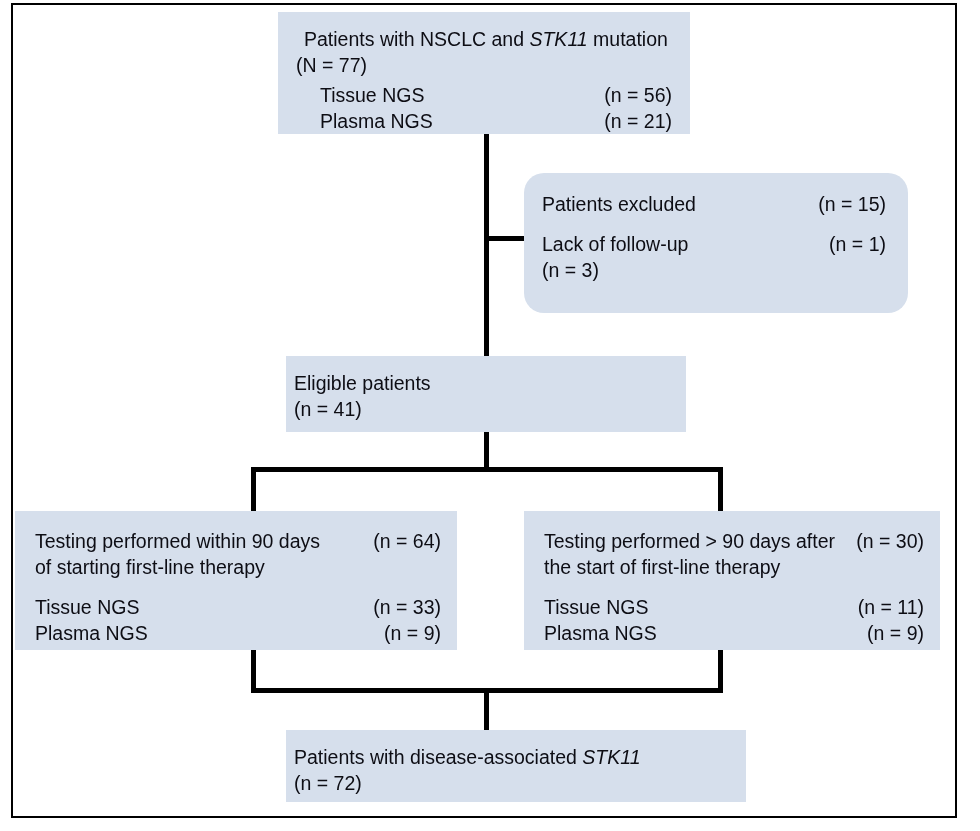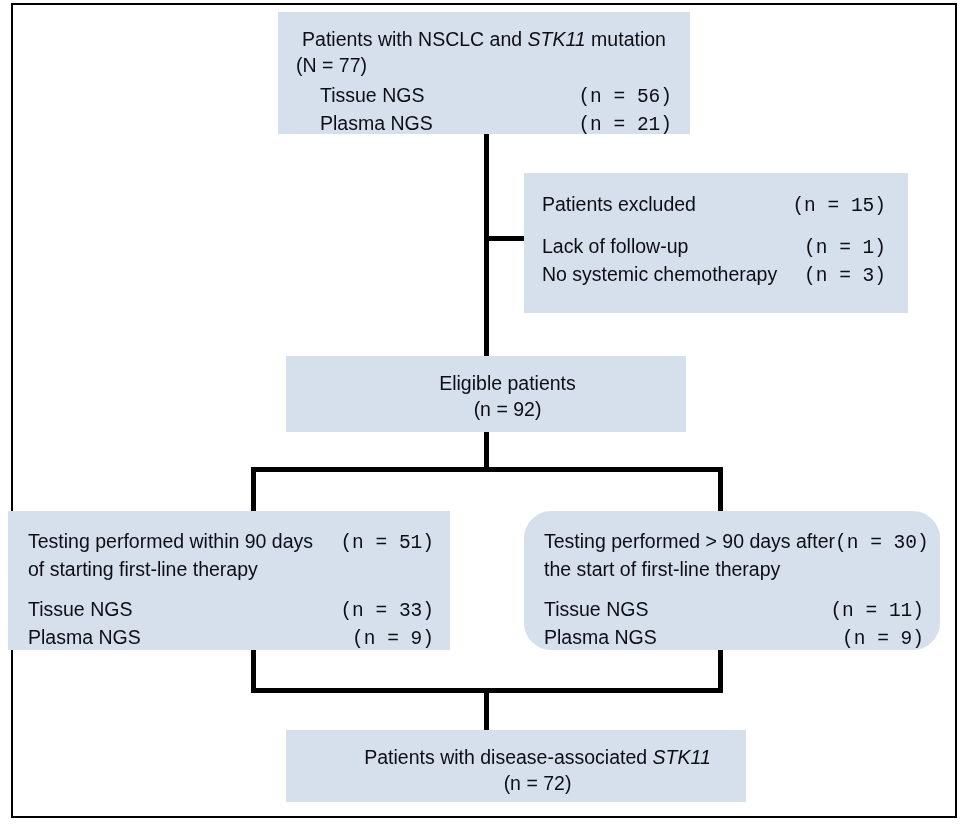--- a/index.html
+++ b/index.html
@@ -26,30 +26,29 @@
     box-sizing: border-box;
   }
   .box {
     position: absolute;
     background: #d6dfec;
     box-sizing: border-box;
     color: #0d0d14;
     font-size: 19.5px;
     line-height: 26px;
     white-space: nowrap;
-    padding-left: 43px;
   }
   .row {
     display: flex;
     justify-content: space-between;
     align-items: baseline;
   }
   .row .lbl { text-align: right; }
-  .row .num { text-align: left; font-family: Liberation Mono, monospace; }
-  .center-line { text-align: center; }
+  .row .num { text-align: left; }
+  .center-line { text-align: left; margin-left: 8px; }
   .gene { font-style: italic; }
   .spacer { height: 14px; }
   .indent { padding-left: 24px; }
 
   
   .vline {
     position: absolute;
     background: #000000;
     width: 5px;
   }
@@ -88,59 +87,58 @@
     <div class="row indent" style="margin-top:4px;">
       <span class="lbl">Tissue NGS</span>
       <span class="num">(n = 56)</span>
     </div>
     <div class="row indent">
       <span class="lbl">Plasma NGS</span>
       <span class="num">(n = 21)</span>
     </div>
   </div>
 
-  <div class="box" style="left:524px; top:173px; width:384px; height:140px; padding:18px 22px 0 18px;">
+  <div class="box" style="left:524px; top:173px; width:384px; height:140px; padding:18px 22px 0 18px;border-radius:20px;">
     <div class="row">
       <span class="lbl">Patients  excluded</span>
       <span class="num">(n = 15)</span>
     </div>
     <div class="spacer"></div>
     <div class="row">
       <span class="lbl">Lack of follow-up</span>
       <span class="num">(n = 1)</span>
     </div>
     <div class="row">
-      <span class="lbl">No systemic chemotherapy</span>
       <span class="num">(n = 3)</span>
     </div>
   </div>
 
   <div class="box" style="left:286px; top:356px; width:400px; height:76px; padding-top:14px;">
     <div class="center-line">Eligible patients</div>
-    <div class="center-line">(n = 92)</div>
+    <div class="center-line">(n = 41)</div>
   </div>
 
-  <div class="box" style="left:8px; top:511px; width:442px; height:139px; padding:17px 16px 0 20px;">
+  <div class="box" style="left:15px; top:511px; width:442px; height:139px; padding:17px 16px 0 20px;">
     <div class="row">
       <span class="lbl">Testing performed within 90 days</span>
-      <span class="num">(n = 51)</span>
+      <span class="num">(n = 64)</span>
     </div>
     <div>of starting first-line therapy</div>
     <div class="spacer"></div>
     <div class="row">
       <span class="lbl">Tissue NGS</span>
       <span class="num">(n = 33)</span>
     </div>
     <div class="row">
       <span class="lbl">Plasma NGS</span>
       <span class="num">(n =  9)</span>
     </div>
   </div>
 
-  <div class="box" style="left:524px; top:511px; width:416px; height:139px; padding:17px 16px 0 20px;border-radius:27px;">
+  <div class="box" style="left:524px; top:511px; width:416px; height:139px; padding:17px 16px 0 20px;">
     <div class="row">
       <span class="lbl">Testing performed &gt; 90 days after</span>
       <span class="num">(n = 30)</span>
     </div>
     <div>the start of first-line therapy</div>
     <div class="spacer"></div>
     <div class="row">
       <span class="lbl">Tissue NGS</span>
       <span class="num">(n = 11)</span>
     </div>

